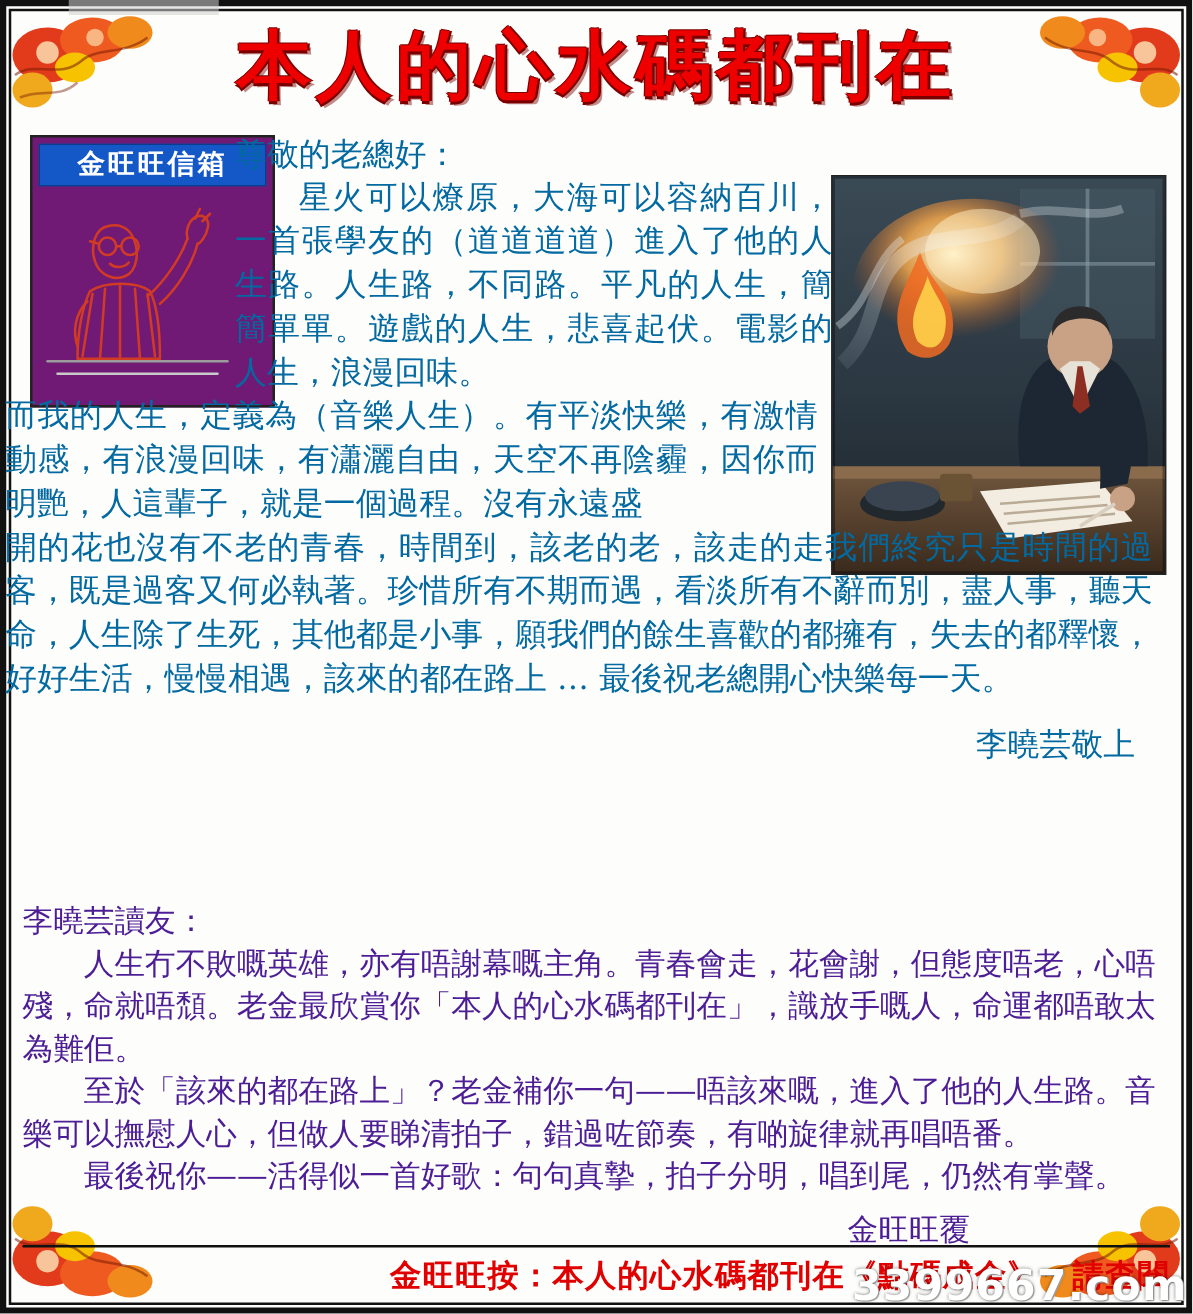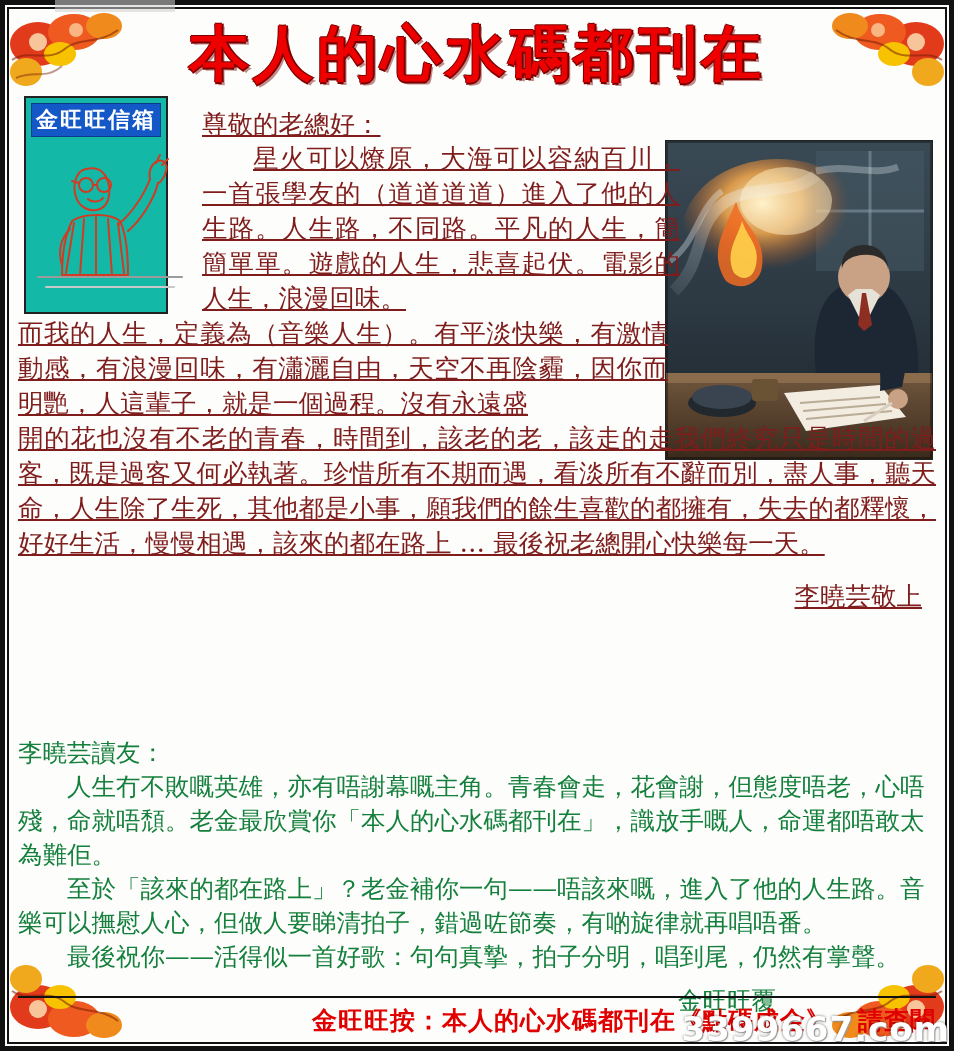--- a/index.html
+++ b/index.html
@@ -70,25 +70,25 @@
       -1px 0 0 #7a0000,
        0 -1px 0 #7a0000,
        3px 3px 0 rgba(120,0,0,.45);
     line-height: 1.1;
   }
 
   
   .masthead {
     position: absolute;
     left: 24px;
-    top: 96px;
-    width: 144px;
+    top: 108px;
+    width: 196px;
     height: 218px;
     border: 2px solid #222;
-    background: #14b8a6;
+    background: #701a75;
     box-sizing: border-box;
   }
   .masthead-label {
     margin: 5px 5px 0 5px;
     height: 32px;
     background: #1458c8;
     border: 1px solid #0b3c8c;
     color: #ffffff;
     font-weight: bold;
     font-size: 22px;
@@ -111,28 +111,27 @@
     width: 266px;
     height: 318px;
     border: 1px solid #222;
     overflow: hidden;
     background: #22313f;
   }
 
   
   .letter {
     position: absolute;
-    left: 18px;
+    left: 4px;
     top: 108px;
     width: 918px;
     font-size: 25.5px;
     line-height: 35px;
-    color: #7f1d1d;
+    color: #0369a1;
     font-family: "DejaVu Serif", "Liberation Serif", serif;
-    text-decoration: underline;
   }
   .salutation {
     margin-left: 184px;
     font-size: 25.5px;
     line-height: 33px;
   }
   .para-wrap-top {
     margin-left: 184px;
     width: 478px;
     text-align: justify;
@@ -153,25 +152,25 @@
   .signature {
     text-align: right;
     padding-right: 14px;
     margin-top: 18px;
     font-size: 25.5px;
   }
 
   .reply {
     position: absolute;
     left: 18px;
-    top: 736px;
+    top: 720px;
     width: 918px;
     font-size: 24.5px;
     line-height: 34px;
-    color: #15803d;
+    color: #4c1d95;
   }
   .reply p { margin: 0; }
   .reply .indent2 { text-indent: 2em; }
   .reply-sign {
     text-align: right;
     padding-right: 160px;
     margin-top: 10px;
     font-family: Liberation Serif, serif;
   }
 

